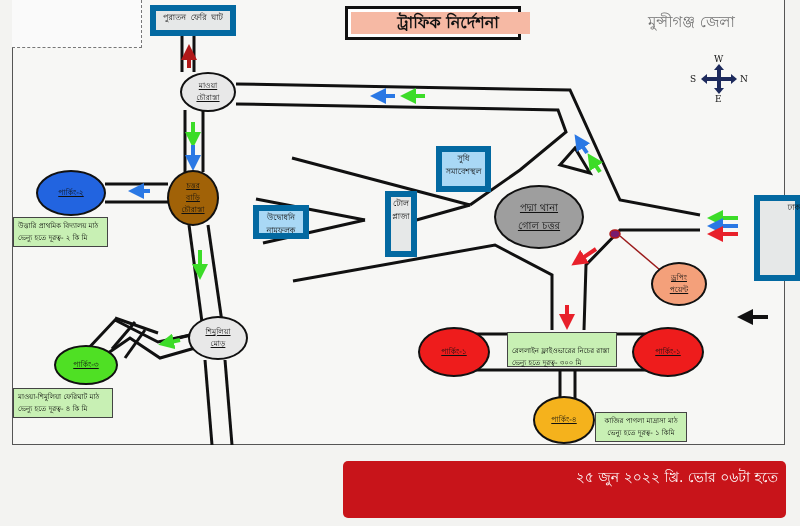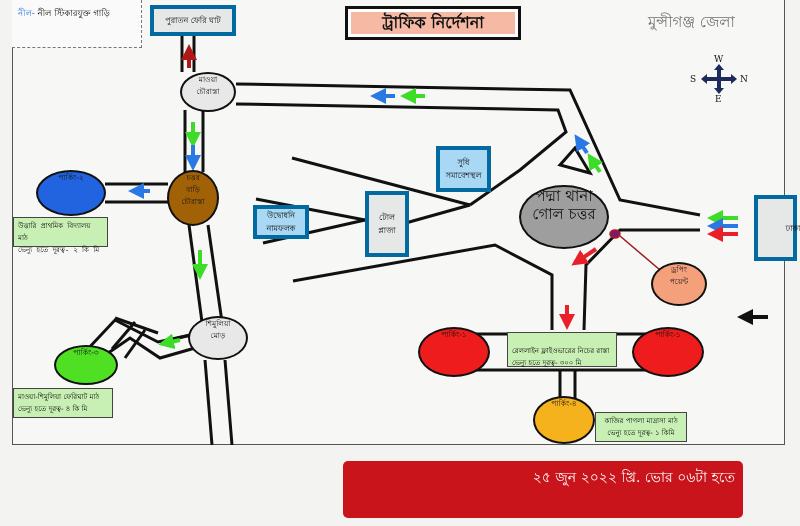--- a/index.html
+++ b/index.html
@@ -3,29 +3,29 @@
 <meta charset="utf-8">
 <style>
   html, body { margin:0; padding:0; }
   body { width:800px; height:526px; background:#f3f3f1; position:relative; overflow:hidden; font-family:"DejaVu Sans", sans-serif; }
   .abs { position:absolute; }
   #map-frame { position:absolute; left:12px; top:0px; width:773px; height:445px; border:1.5px solid #555; border-top:none; box-sizing:border-box; background:#f7f7f5; }
   svg#roads { position:absolute; left:0; top:0; width:800px; height:526px; }
   .legend { position:absolute; left:12px; top:0; width:130px; height:48px; border-right:1px dashed #777; border-bottom:1px dashed #777; background:#fafafa; font-size:8.5px; padding:6px 0 0 6px; box-sizing:border-box; }
   .legend-row { height:14px; line-height:14px; white-space:nowrap; }
   .title-box { position:absolute; left:345px; top:6px; width:176px; height:34px; border:3px solid #111; background:#fff; box-sizing:border-box; padding:3px; }
-  .title-inner { width:100%; height:100%; background:#f6b9a4; display:flex; align-items:center; justify-content:center; font-size:16px; font-weight:bold; color:#111; }
+  .title-inner { width:100%; height:100%; background:#f6b9a4; display:flex; align-items:center; justify-content:center; font-size:16px; font-weight:bold; color:#111;padding-left:15px; }
   .district { position:absolute; left:648px; top:10px; font-size:15px; color:#737373; }
   .compass { position:absolute; left:688px; top:54px; width:60px; height:50px; font-family:"DejaVu Serif", serif; font-size:9px; color:#111; }
-  .label-box { position:absolute; border:4px solid #0369a1; display:flex; align-items:center; justify-content:center; text-align:center; font-size:8px; line-height:13px; color:#111; box-sizing:border-box; }
+  .label-box { position:absolute; border:6px solid #0369a1; display:flex; justify-content:center; text-align:center; font-size:8px; line-height:13px; color:#111; box-sizing:border-box;font-family:Liberation Mono, monospace; }
   .blue-box { background:#a9d8f5; }
   .grey-box { background:#e6e8e8; }
   .green-note { background:#c8f0b4; border:1px solid #444; text-align:left; font-size:7px; line-height:12px; padding:2px 4px; box-sizing:border-box; position:absolute; }
-  .node { position:absolute; border:2.5px solid #111; border-radius:50%; display:flex; justify-content:center; text-align:center; font-size:7.5px; line-height:12px; color:#111; box-sizing:border-box; }
-  .banner { position:absolute; left:343px; top:461px; width:400px; height:57px; background:#c8141a; border-radius:5px; color:#fff; text-align:right; padding:4px 8px 0 0; box-sizing:border-box; font-size:14px; line-height:24px; }
+  .node { position:absolute; border:2.5px solid #111; border-radius:50%; display:flex; align-items:center; justify-content:center; text-align:center; font-size:7.5px; line-height:12px; color:#111; box-sizing:border-box;text-decoration:underline; }
+  .banner { position:absolute; left:343px; top:461px; width:443px; height:57px; background:#c8141a; border-radius:5px; color:#fff; text-align:right; padding:4px 8px 0 0; box-sizing:border-box; font-size:14px; line-height:24px; }
 </style>
 </head>
 <body>
 
 <div id="map-frame"></div>
 
 <svg id="roads" viewBox="0 0 800 526">
   <defs>
     <marker id="ah" markerWidth="4" markerHeight="4" refX="2" refY="2" orient="auto">
         <path d="M0,0 L4,2 L0,4 z" fill="context-stroke"></path>
@@ -88,21 +88,20 @@
     <line x1="738" y1="218" x2="715" y2="218" stroke="#3cdc28" marker-end="url(#ah)"></line>
     <line x1="738" y1="226" x2="715" y2="226" stroke="#2a78e4" marker-end="url(#ah)"></line>
     <line x1="738" y1="234" x2="715" y2="234" stroke="#e8202a" marker-end="url(#ah)"></line>
     <line x1="596" y1="249" x2="578" y2="261" stroke="#e8202a" marker-end="url(#ah)"></line>
     <line x1="567" y1="305" x2="567" y2="322" stroke="#e8202a" marker-end="url(#ah)"></line>
     <line x1="768" y1="317" x2="745" y2="317" stroke="#111" marker-end="url(#ah)"></line>
   </g>
 </svg>
 
 <div class="legend">
-  <div class="legend-row"><span style="color:#2a78e4">নীল-</span> <span>নীল স্টিকারযুক্ত গাড়ি</span></div>
 </div>
 
 <div class="label-box grey-box" style="left:150px;top:5px;width:86px;height:31px;">
     <span>পুরাতন ফেরি ঘাট</span>
   </div>
 
 <div class="title-box">
     <div class="title-inner">ট্রাফিক নির্দেশনা</div>
   </div>
 <div class="district">মুন্সীগঞ্জ জেলা</div>
@@ -140,60 +139,60 @@
 <div class="node" style="left:188px;top:316px;width:60px;height:44px;background:#e8e8e8;">
     <div>
       <div>শিমুলিয়া</div>
       <div>মোড়</div>
     </div>
   </div>
 
 <div class="node" style="left:36px;top:170px;width:70px;height:46px;background:#2264e0;">
     <span>পার্কিং-২</span>
   </div>
-<div class="green-note" style="left:13px;top:217px;width:95px;height:30px;font-family:Liberation Mono, monospace;">
+<div class="green-note" style="left:13px;top:217px;width:95px;height:30px;">
     <div>উত্তারি প্রাথমিক বিদ্যালয় মাঠ</div>
     <div>ভেন্যু হতে দূরত্ব- ২ কি মি</div>
   </div>
 
 <div class="node" style="left:54px;top:345px;width:64px;height:40px;background:#4fe024;">
     <span>পার্কিং-৩</span>
   </div>
 <div class="green-note" style="left:13px;top:388px;width:100px;height:30px;">
     <div>মাওয়া-শিমুলিয়া ফেরিঘাট মাঠ</div>
     <div>ভেন্যু হতে দূরত্ব- ৪ কি মি</div>
   </div>
 
 <div class="label-box blue-box" style="left:253px;top:205px;width:56px;height:34px;">
     <div>
       <div>উদ্বোধনি</div>
       <div>নামফলক</div>
     </div>
   </div>
-<div class="label-box grey-box" style="left:365px;top:191px;width:44px;height:66px;">
+<div class="label-box grey-box" style="left:385px;top:191px;width:32px;height:66px;">
     <div>
       <div>টোল</div>
       <div>প্লাজা</div>
     </div>
   </div>
 <div class="label-box blue-box" style="left:436px;top:146px;width:55px;height:46px;">
     <div>
       <div>সুধি</div>
       <div>সমাবেশস্থল</div>
     </div>
   </div>
 
-<div class="node" style="left:519px;top:185px;width:90px;height:64px;background:#9e9e9e;font-size:15px;line-height:18px;">
+<div class="node" style="left:494px;top:185px;width:90px;height:64px;background:#9e9e9e;font-size:10px;line-height:18px;">
     <div>
       <div>পদ্মা থানা</div>
       <div>গোল চত্তর</div>
     </div>
   </div>
 
-<div class="label-box grey-box" style="left:754px;top:195px;width:32px;height:66px;padding-left:35px;">
+<div class="label-box grey-box" style="left:754px;top:195px;width:32px;height:86px;padding-left:35px;">
     <span>ঢাকা</span>
   </div>
 <div class="node" style="left:651px;top:262px;width:56px;height:44px;background:#f4a07a;border-width:2px;">
     <div>
       <div>ড্রপিং</div>
       <div>পয়েন্ট</div>
     </div>
   </div>
 
 <div class="node" style="left:418px;top:327px;width:72px;height:50px;background:#ee1c1c;">

